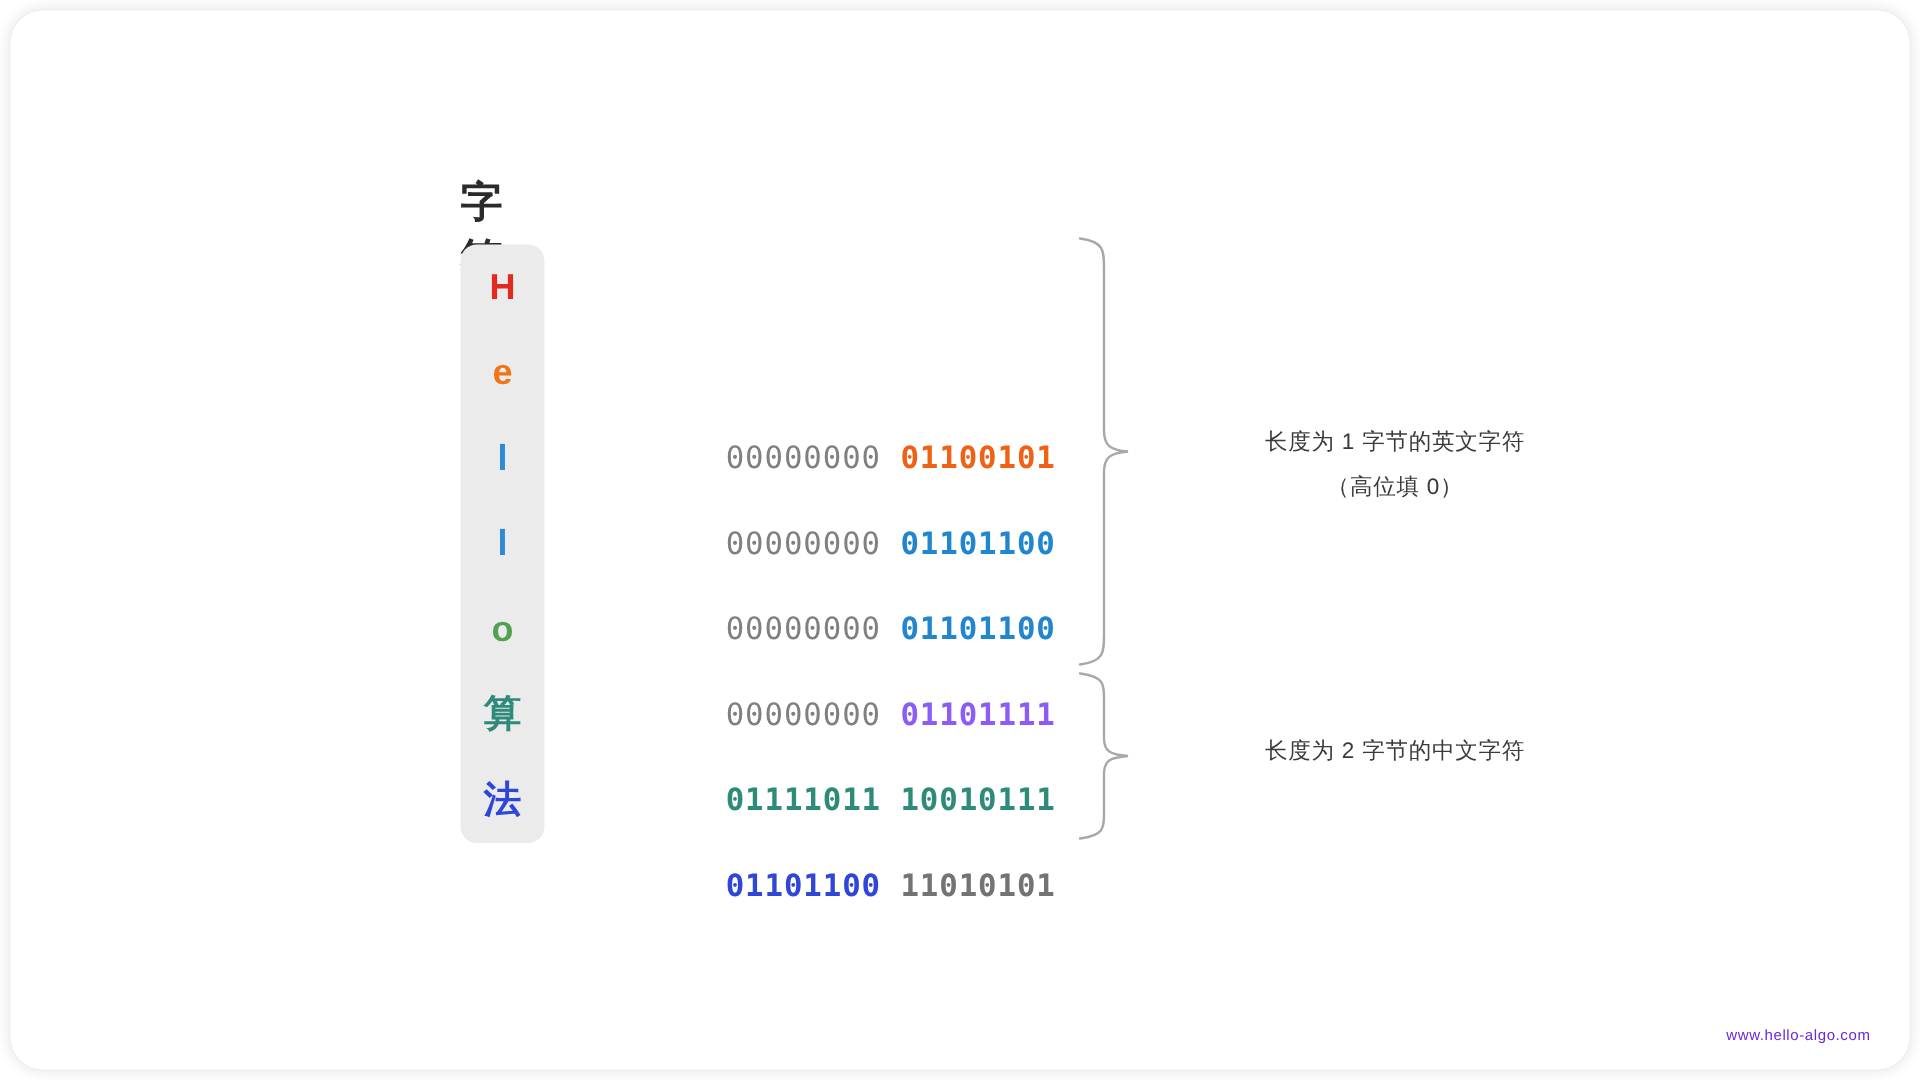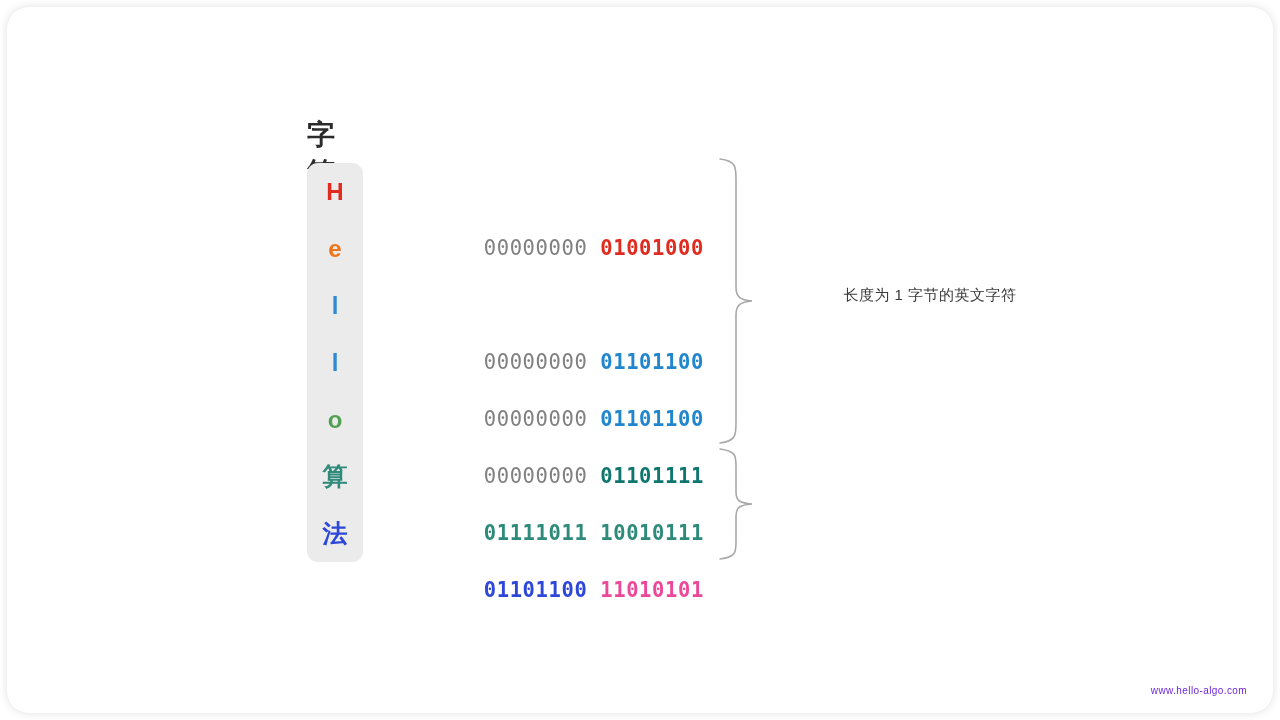--- a/index.html
+++ b/index.html
@@ -135,45 +135,49 @@
   <div class="char-col" style="background: rgb(235, 235, 235);"></div>
 
   <div class="char-cell" style="top: 163px; color: rgb(224, 43, 32);">H</div>
   <div class="char-cell" style="top: 220px; color: rgb(239, 117, 24);">e</div>
   <div class="char-cell" style="top: 277px; color: rgb(46, 138, 212);">l</div>
   <div class="char-cell" style="top: 334px; color: rgb(46, 138, 212);">l</div>
   <div class="char-cell" style="top: 391px; color: rgb(82, 160, 82);">o</div>
   <div class="char-cell cjk" style="top: 448px; color: rgb(46, 139, 122);">算</div>
   <div class="char-cell cjk" style="top: 505px; color: rgb(46, 71, 216);">法</div>
 
-  <div class="bin-row" style="top:163px">
-    <span class="bin-hi" style="color: rgb(128, 128, 128);">00000000</span><span class="bin-gap">&nbsp;</span><span class="bin-lo" style="color: rgb(224, 43, 32);">01001000</span>
+  <div class="bin-row" style="top:220px">
+    <span class="bin-hi" style="color: rgb(128, 128, 128);">00000000</span><span class="bin-gap">&nbsp;</span><span class="bin-lo" style="color: rgb(239, 97, 20);">01100101</span>
   </div>
   <div class="bin-row" style="top:277px">
     <span class="bin-hi" style="color: rgb(128, 128, 128);">00000000</span><span class="bin-gap">&nbsp;</span><span class="bin-lo" style="color: rgb(33, 134, 205);">01101100</span>
   </div>
   <div class="bin-row" style="top:334px">
     <span class="bin-hi" style="color: rgb(128, 128, 128);">00000000</span><span class="bin-gap">&nbsp;</span><span class="bin-lo" style="color: rgb(33, 134, 205);">01101100</span>
   </div>
   <div class="bin-row" style="top:391px">
-    <span class="bin-hi" style="color: rgb(128, 128, 128);">00000000</span><span class="bin-gap">&nbsp;</span><span class="bin-lo" style="color: #0f766e;">01101111</span>
+    <span class="bin-hi" style="color: rgb(128, 128, 128);">00000000</span><span class="bin-gap">&nbsp;</span><span class="bin-lo" style="color: #8b5cf6;">01101111</span>
   </div>
   <div class="bin-row" style="top:448px">
     <span class="bin-hi strong" style="color: rgb(46, 139, 122);">01111011</span><span class="bin-gap">&nbsp;</span><span class="bin-lo" style="color: rgb(46, 139, 122); margin-top: 24px;">10010111</span>
   </div>
   <div class="bin-row" style="top:505px">
-    <span class="bin-hi strong" style="color: rgb(46, 71, 216);">01101100</span><span class="bin-gap">&nbsp;</span><span class="bin-lo" style="color: #ec4899;">11010101</span>
+    <span class="bin-hi strong" style="color: rgb(46, 71, 216);">01101100</span><span class="bin-gap">&nbsp;</span><span class="bin-lo" style="color: #737373;">11010101</span>
   </div>
 
   <svg class="brace" style="left:714px; top:155px;" width="44" height="292" viewBox="0 0 44 292">
     <path d="M 6 4 C 22 6, 22 12, 22 24 L 22 132 C 22 142, 26 145, 38 146 C 26 147, 22 150, 22 160 L 22 268 C 22 280, 22 286, 6 288" fill="none" stroke="#a8a8a8" stroke-width="1.6" stroke-linecap="round"></path>
   </svg>
 
   <svg class="brace" style="left:714px; top:446px;" width="44" height="118" viewBox="0 0 44 118">
     <path d="M 6 3 C 22 5, 22 10, 22 20 L 22 46 C 22 55, 26 57, 38 58 C 26 59, 22 61, 22 70 L 22 96 C 22 106, 22 111, 6 113" fill="none" stroke="#a8a8a8" stroke-width="1.6" stroke-linecap="round"></path>
   </svg>
 
   <div class="note note-1">
     <div>长度为 1 字节的英文字符</div>
+    <div>（高位填 0）</div>
+  </div>
+  <div class="note note-2">
+    <div>长度为 2 字节的中文字符</div>
   </div>
 
   <div class="watermark">www.hello-algo.com</div>
 </div>
 
 </body></html>

